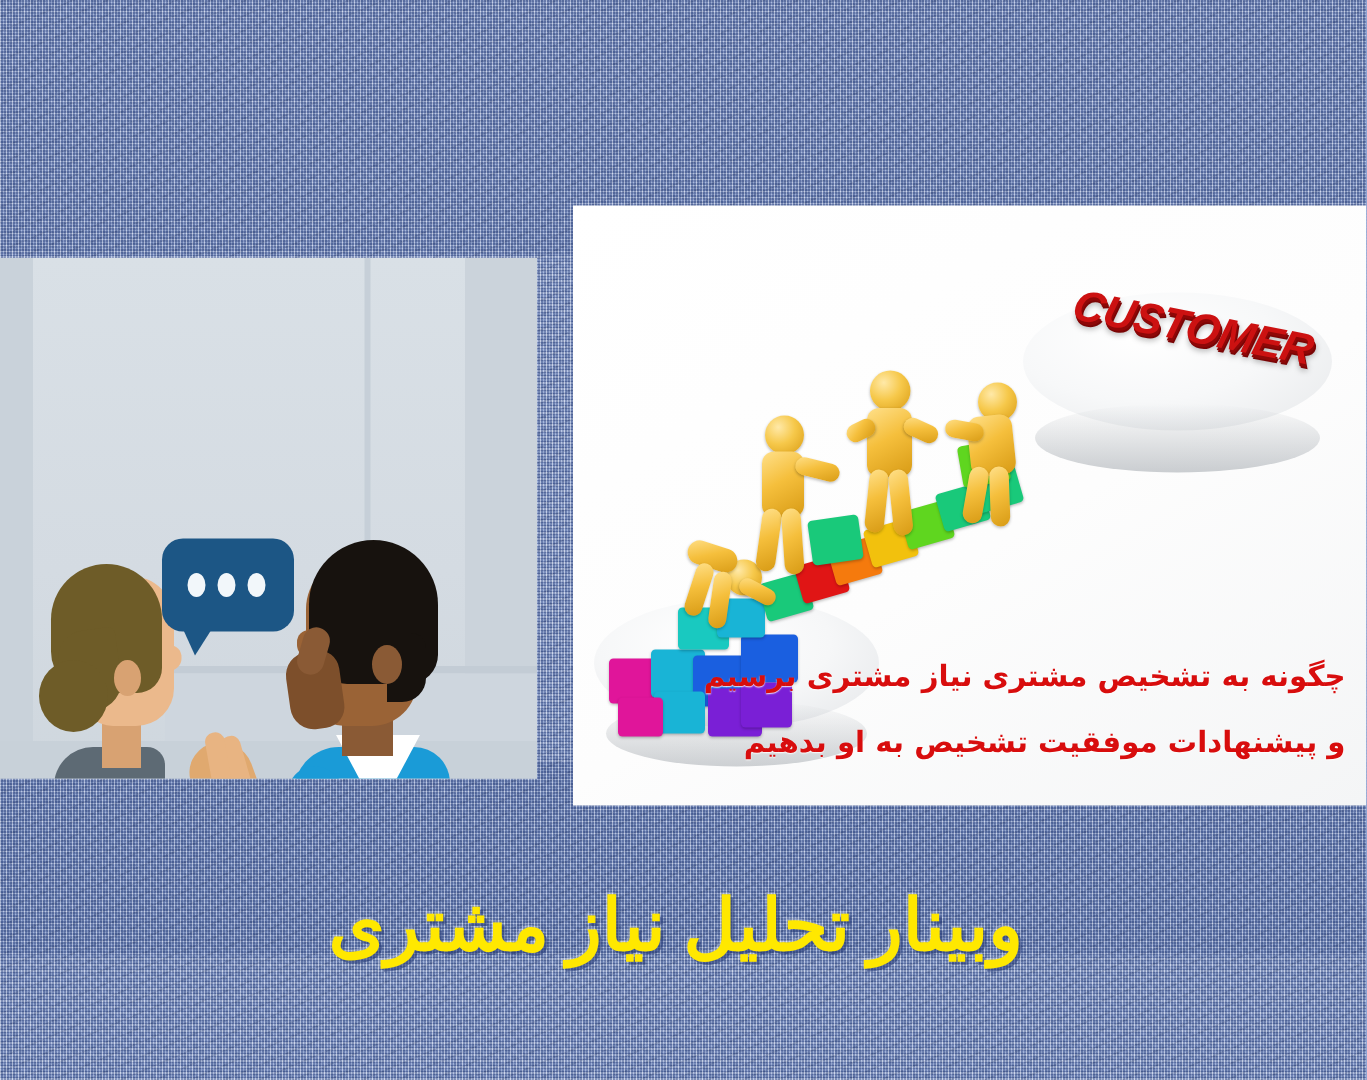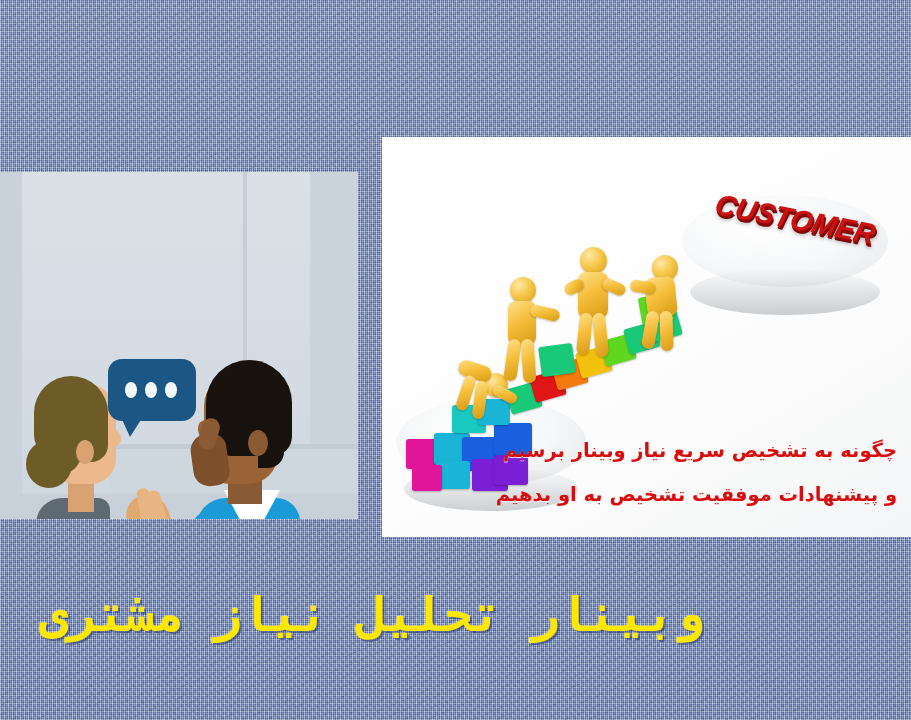--- a/index.html
+++ b/index.html
@@ -161,22 +161,22 @@
     position:absolute;right:14px;text-align:right;direction:rtl;
     font-family:"DejaVu Sans","Liberation Sans",sans-serif;
     font-weight:bold;color:#d80d0d;white-space:nowrap;
     text-shadow:0 1px 1px rgba(255,255,255,.9);
   }
   #redLine1{top:302px;font-size:19.5px;}
   #redLine2{top:346px;font-size:19.5px;}
 
   
   #bottomTitle{
-    position:absolute;left:0;top:586px;width:743px;text-align:center;direction:rtl;
-    font-family:Liberation Mono, monospace;
+    position:absolute;left:0;top:586px;width:901px;text-align:center;direction:rtl;
+    font-family:Liberation Serif, serif;
     font-weight:bold;font-size:48px;line-height:64px;color:#ffe800;
     text-shadow:2px 2px 0 rgba(40,60,120,.55), -1px -1px 0 rgba(255,255,255,.25);
     white-space:nowrap;
   }
 </style>
 </head>
 <body>
 
 <div id="slide">
 
@@ -285,19 +285,19 @@
     </div>
 
     <div class="fig" style="left:254px;top:118px;">
       <div class="head" style="left:16px;top:0px;width:26px;height:26px;"></div>
       <div class="torso" style="left:10px;top:22px;width:30px;height:40px;transform:rotate(-6deg);"></div>
       <div class="limb" style="left:-6px;top:26px;width:26px;height:12px;transform:rotate(10deg);"></div>
       <div class="limb" style="left:8px;top:56px;width:13px;height:38px;transform:rotate(10deg);"></div>
       <div class="limb" style="left:24px;top:56px;width:13px;height:40px;transform:rotate(-2deg);"></div>
     </div>
 
-    <div class="redcap" id="redLine1">چگونه به تشخیص سریع نیاز وبینار برسیم</div>
+    <div class="redcap" id="redLine1">چگونه به تشخیص مشتری نیاز مشتری برسیم</div>
     <div class="redcap" id="redLine2">و پیشنهادات موفقیت تشخیص به او بدهیم</div>
   </div>
 
   <div id="bottomTitle">وبینار تحلیل نیاز مشتری</div>
 
 </div>
 
 </body></html>

